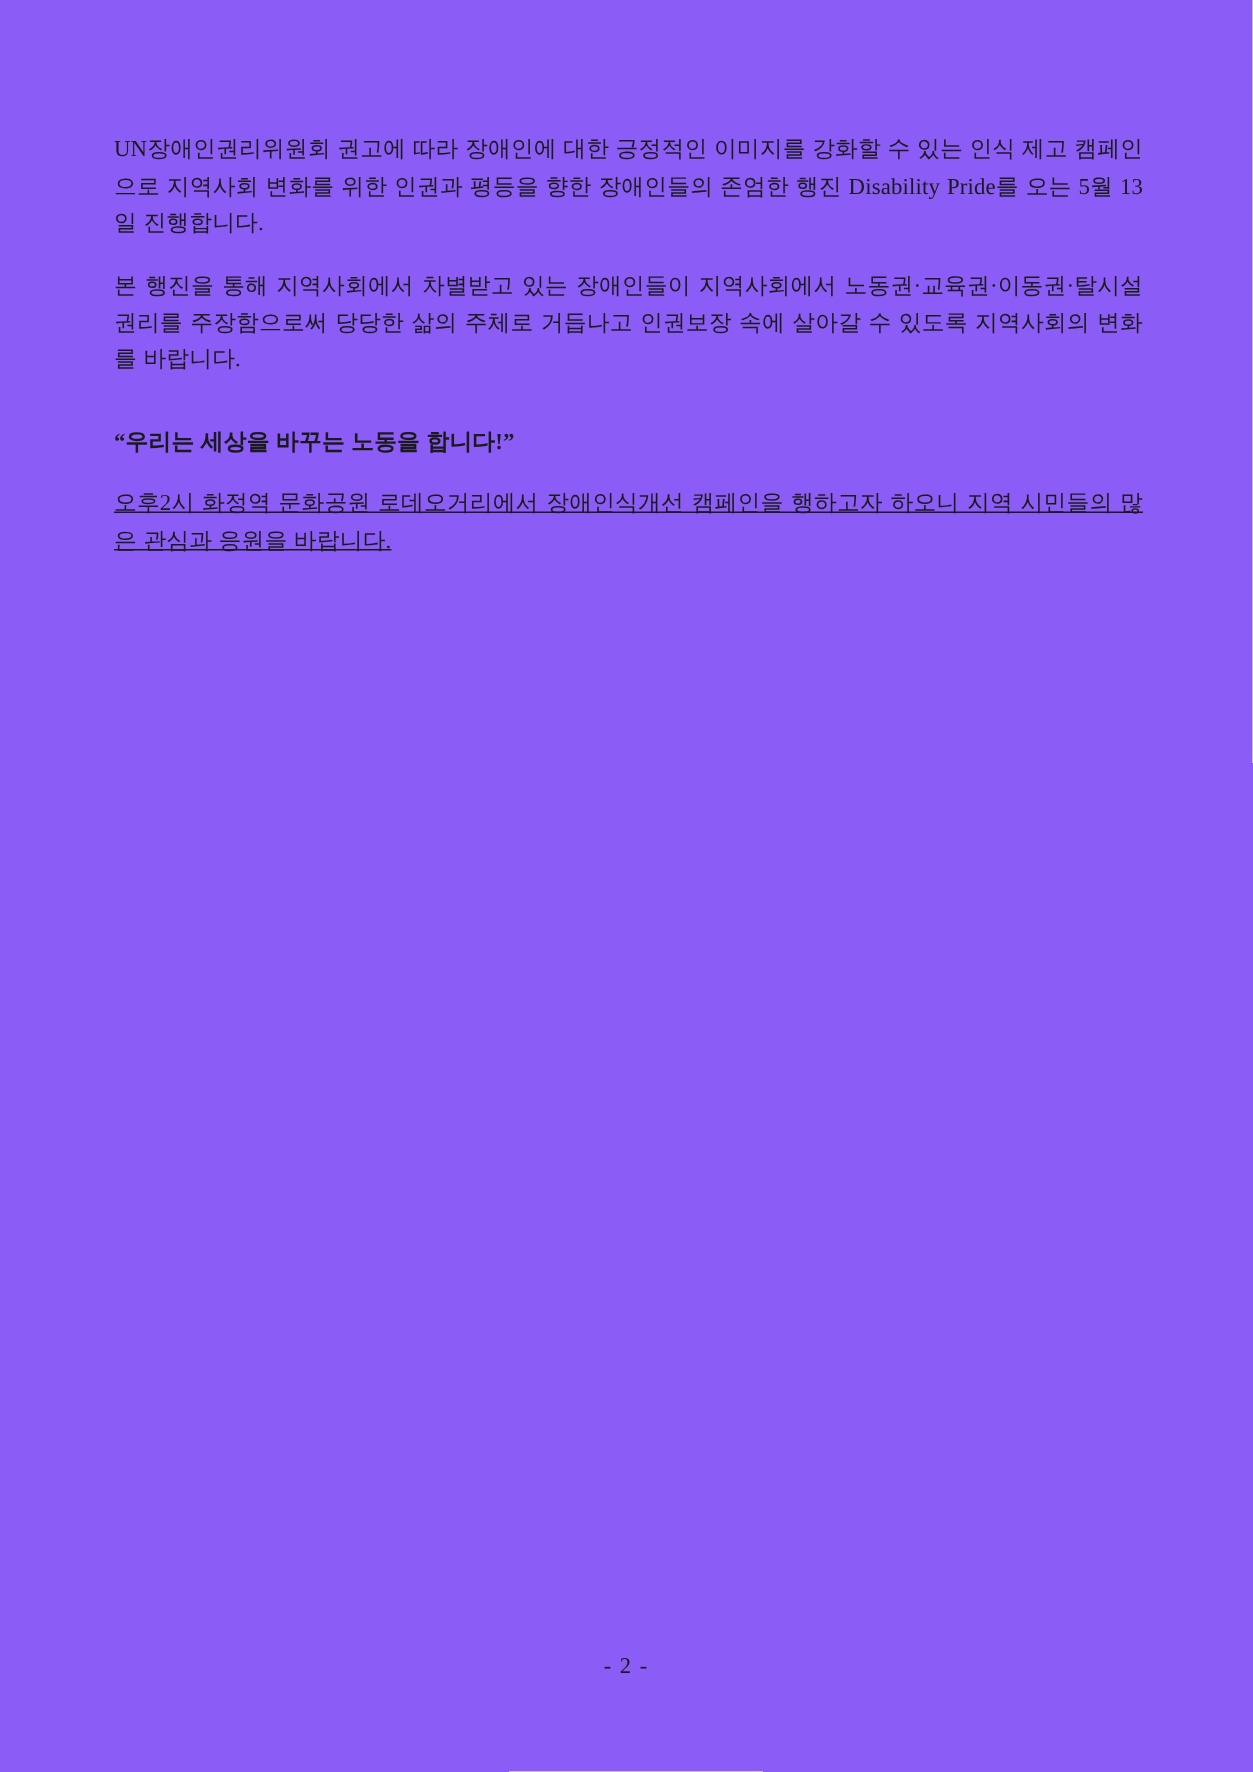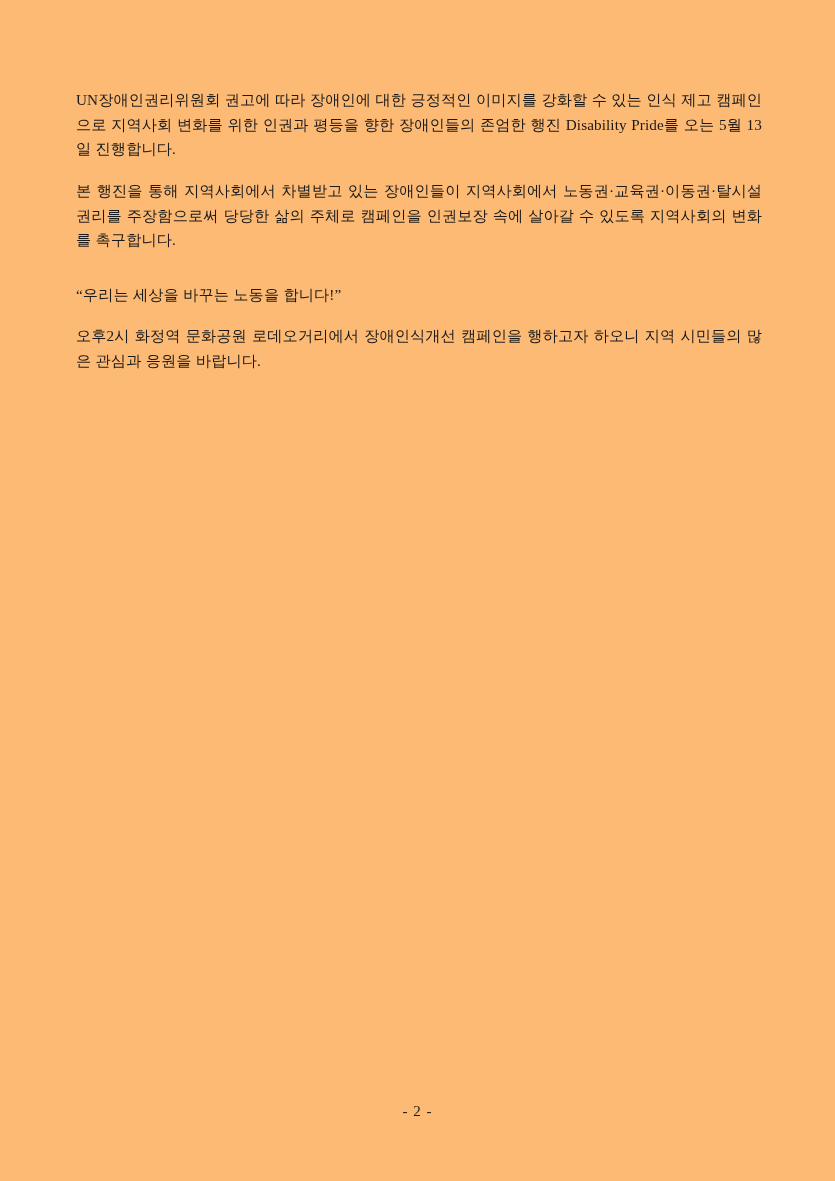--- a/index.html
+++ b/index.html
@@ -10,48 +10,50 @@
   body {
     width: 835px;
     height: 1181px;
     position: relative;
     font-family: "Liberation Serif", "DejaVu Serif", serif;
     color: #1a1a1a;
   }
   .page {
     position: absolute;
     inset: 0;
-    background: #fdba74;
+    background: #8b5cf6;
   }
   .content {
     position: absolute;
     left: 76px;
     top: 88px;
     width: 686px;
   }
   .para {
     font-size: 15.2px;
     line-height: 1.62;
     text-align: justify;
     text-justify: inter-word;
     margin: 0 0 17px 0;
     letter-spacing: 0.1px;
     word-spacing: 0.4px;
   }
   .para.last {
     margin-bottom: 2px;
+    text-decoration: underline;
   }
   .para.tight {
     text-align: left;
   }
   .para .line {
     display: block;
   }
   .spacer-quote {
     margin-top: 30px;
+    font-weight: bold;
   }
   .footer {
     position: absolute;
     left: 0;
     right: 0;
     top: 1103px;
     text-align: center;
     font-size: 15px;
     font-family: "Liberation Serif", "DejaVu Serif", serif;
     color: #1a1a1a;
@@ -60,21 +62,21 @@
 </style>
 </head>
 <body>
 
 <div class="page">
 
   <div class="content">
 
     <p class="para">UN장애인권리위원회 권고에 따라 장애인에 대한 긍정적인 이미지를 강화할 수 있는 인식 제고 캠페인으로 지역사회 변화를 위한 인권과 평등을 향한 장애인들의 존엄한 행진 Disability Pride를 오는 5월 13일 진행합니다.</p>
 
-    <p class="para">본 행진을 통해 지역사회에서 차별받고 있는 장애인들이 지역사회에서 노동권·교육권·이동권·탈시설 권리를 주장함으로써 당당한 삶의 주체로 캠페인을 인권보장 속에 살아갈 수 있도록 지역사회의 변화를 촉구합니다.</p>
+    <p class="para">본 행진을 통해 지역사회에서 차별받고 있는 장애인들이 지역사회에서 노동권·교육권·이동권·탈시설 권리를 주장함으로써 당당한 삶의 주체로 거듭나고 인권보장 속에 살아갈 수 있도록 지역사회의 변화를 바랍니다.</p>
 
     <div class="para tight spacer-quote">
       <span class="line">“우리는 세상을 바꾸는 노동을 합니다!”</span>
     </div>
 
     <p class="para last">오후2시 화정역 문화공원 로데오거리에서 장애인식개선 캠페인을 행하고자 하오니 지역 시민들의 많은 관심과 응원을 바랍니다.</p>
 
   </div>
 
   <div class="footer">- 2 -</div>

